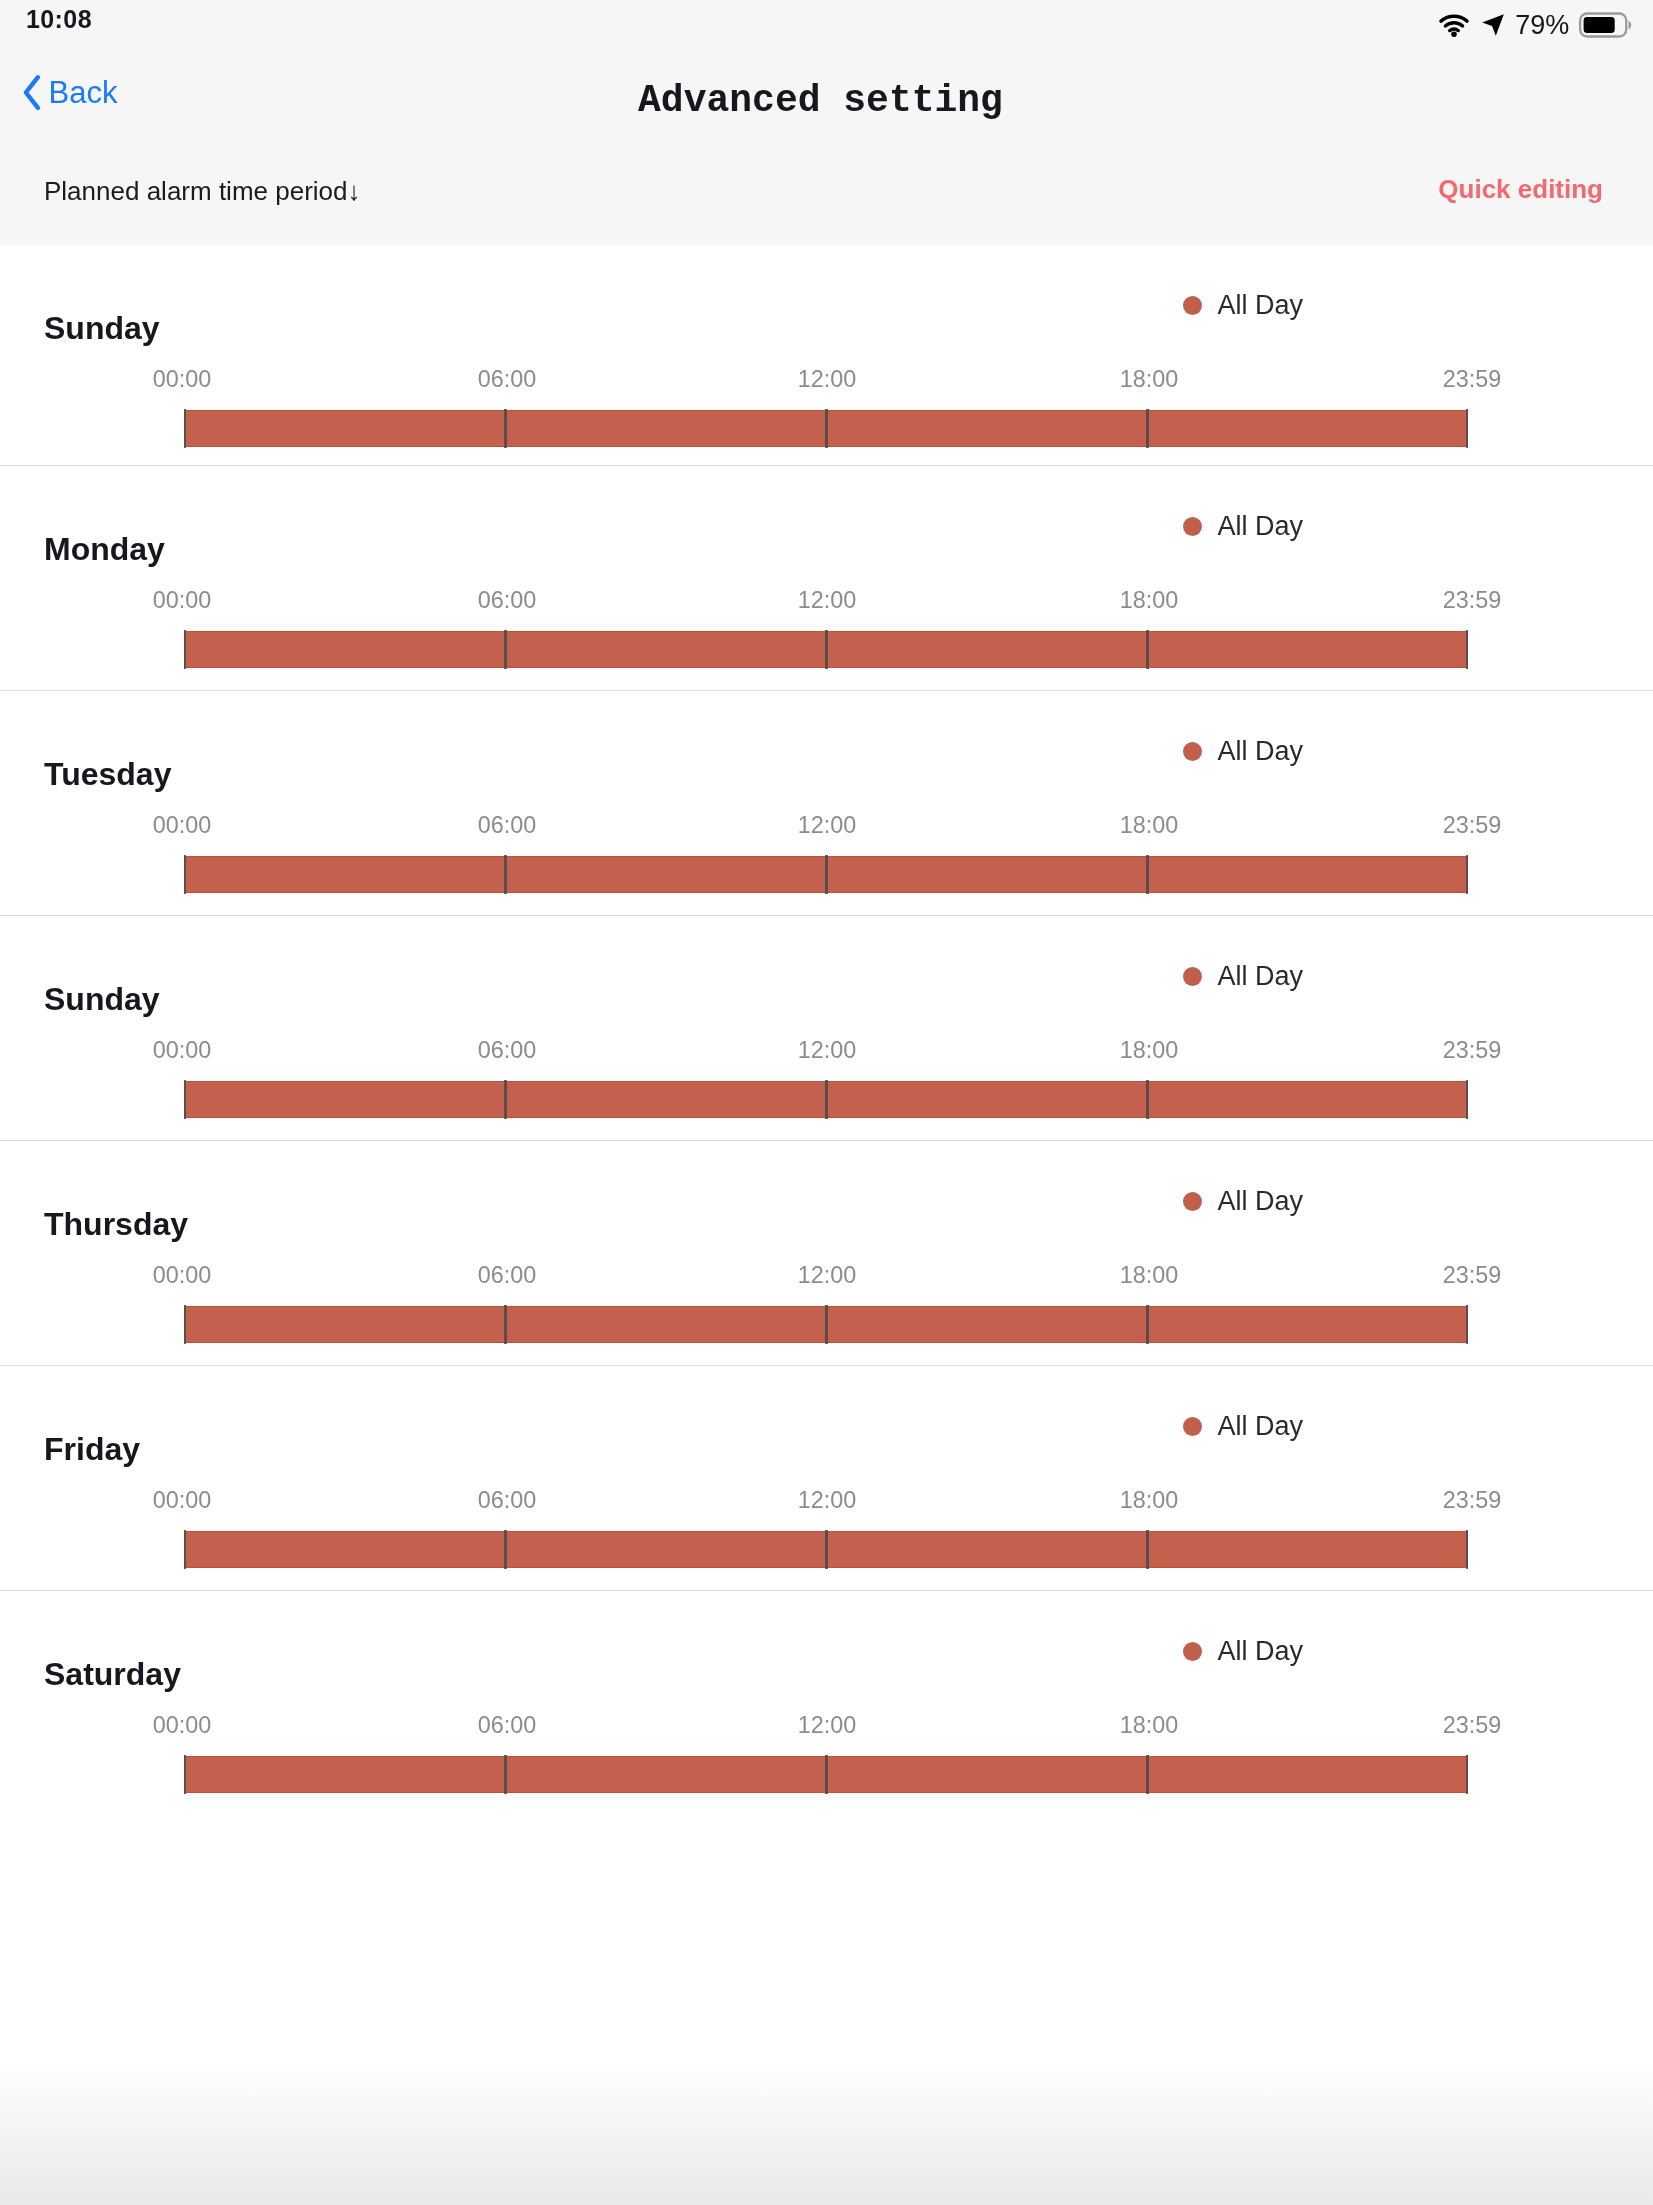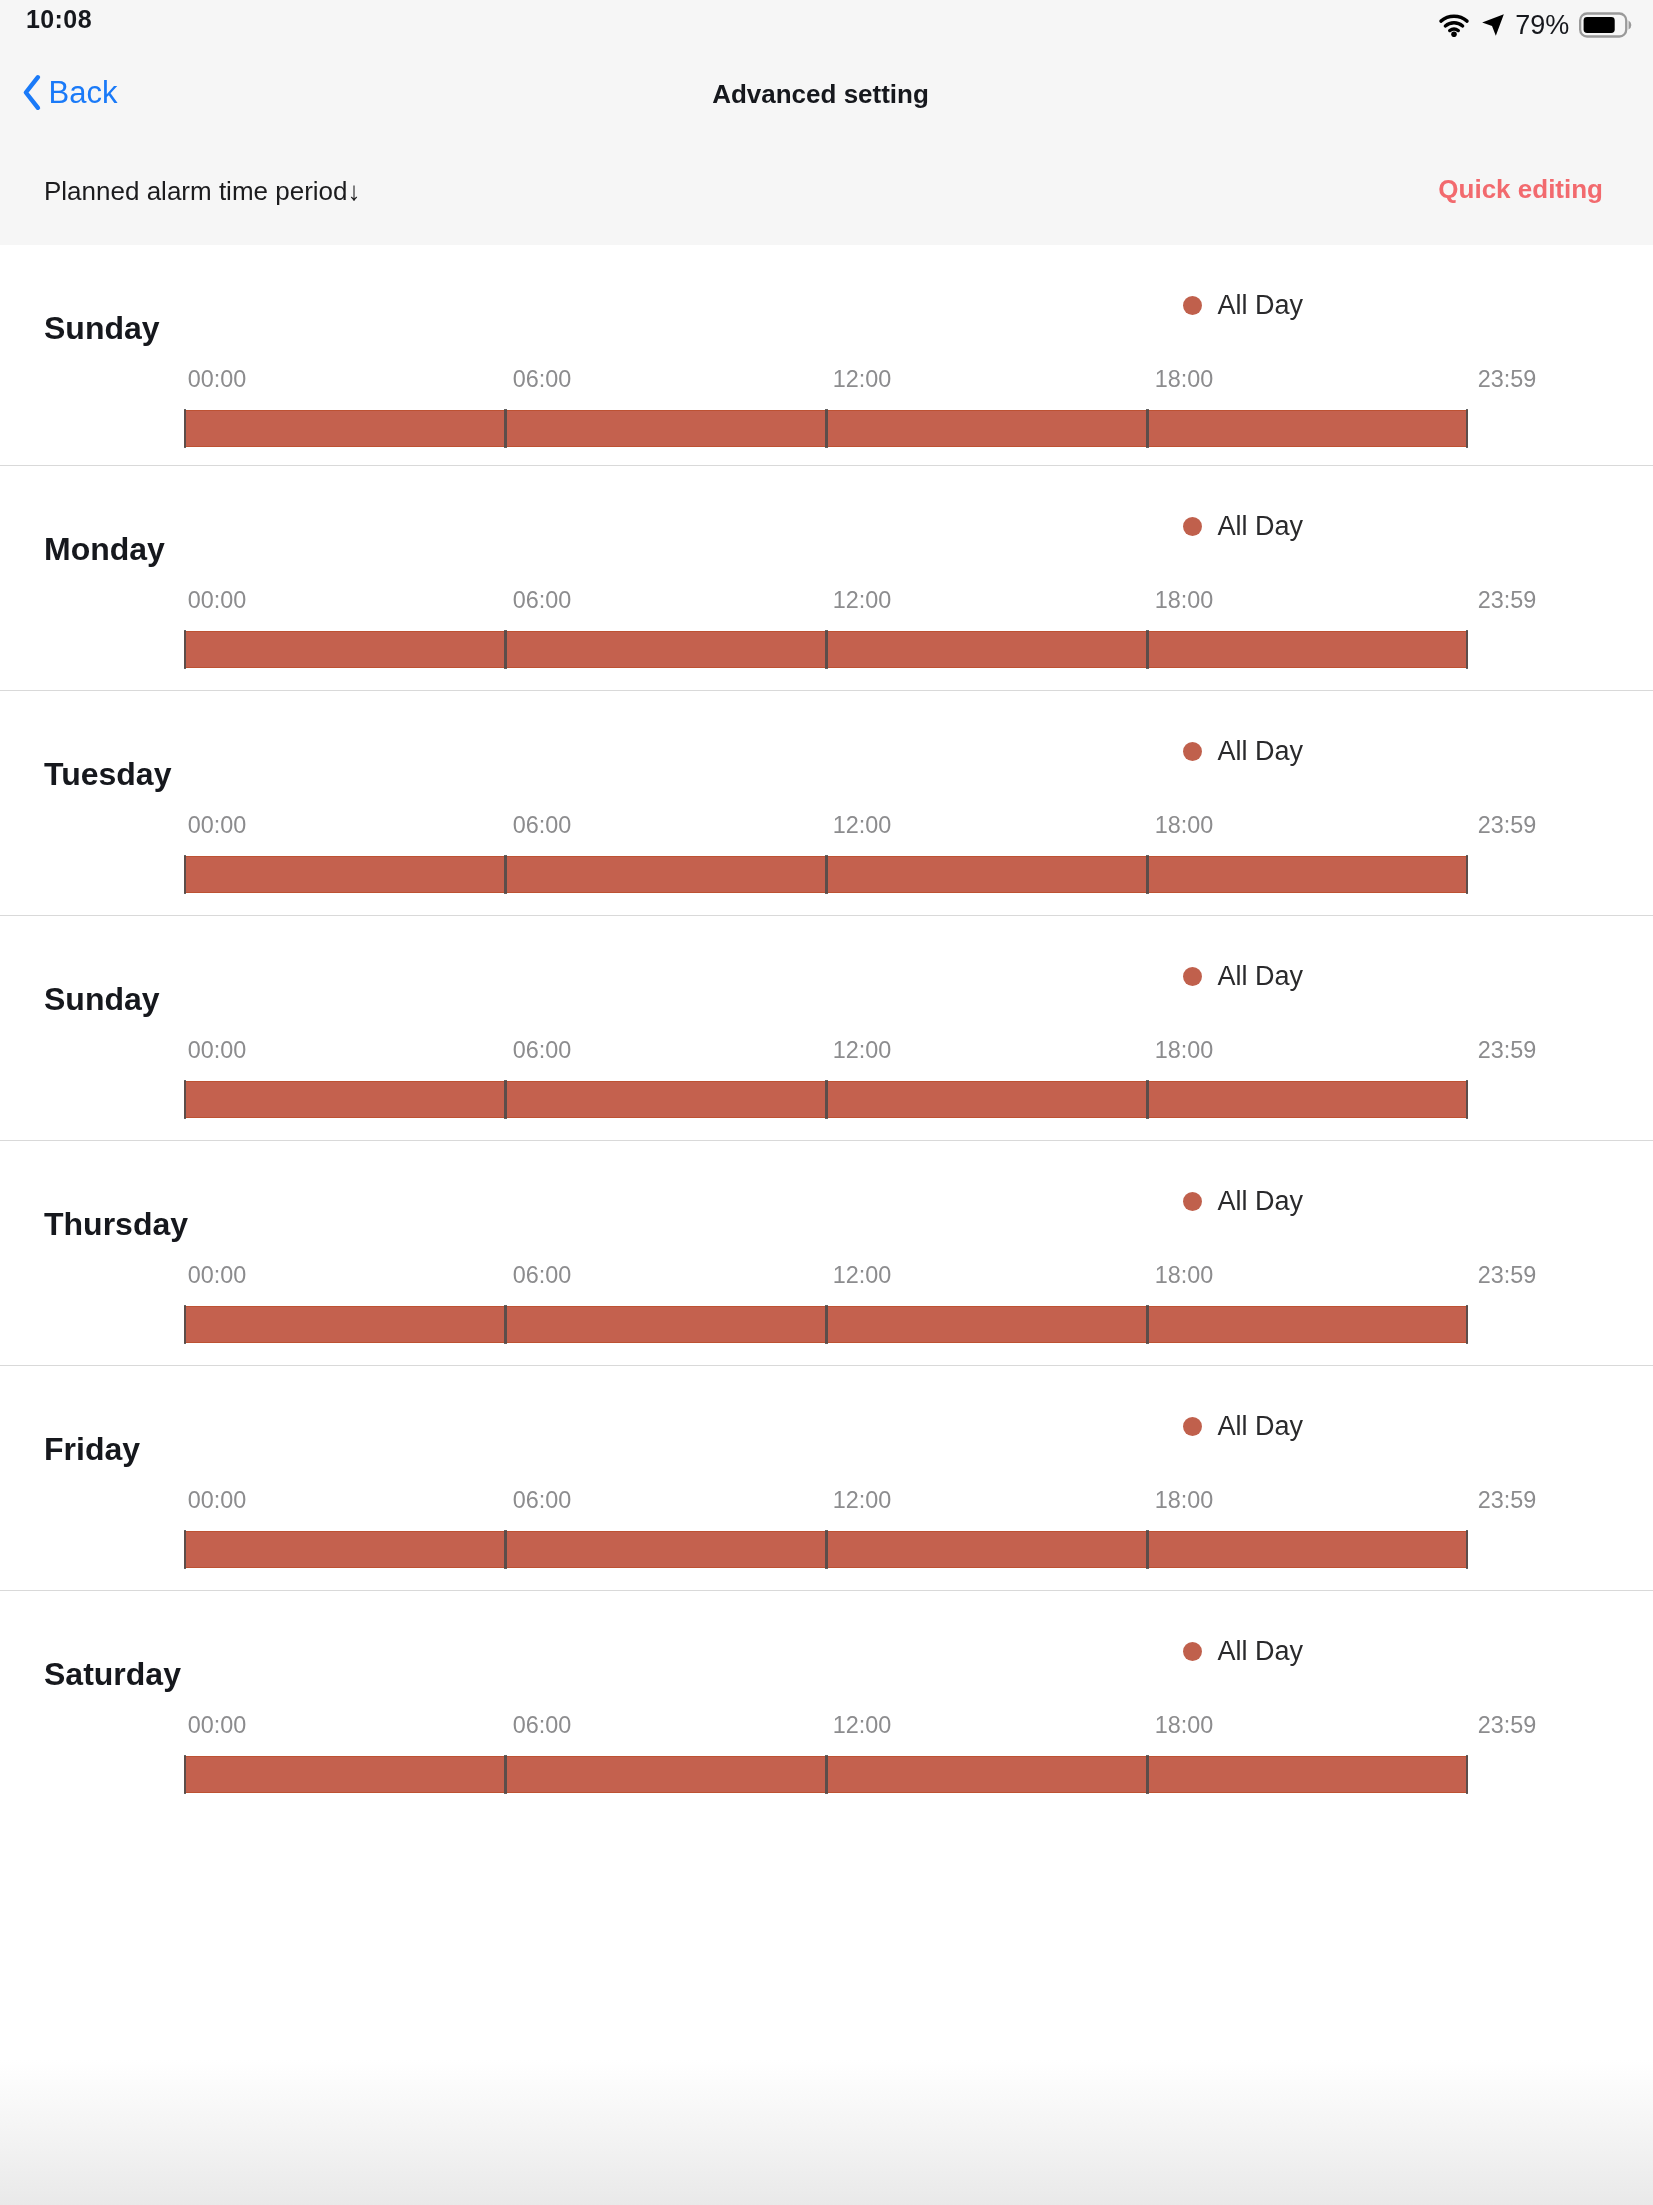--- a/index.html
+++ b/index.html
@@ -25,40 +25,40 @@
   
   .header{position:relative;height:245px;background:var(--header-bg);}
   .status-time{position:absolute;left:26px;top:4.8px;font-size:25px;font-weight:600;letter-spacing:0.4px;}
   .status-right{position:absolute;right:21px;top:9.7px;display:flex;align-items:center;gap:9.7px;}
   .status-right svg{display:block;}
   .battery-pct{font-size:27px;font-weight:400;}
 
   .back-button{position:absolute;left:21px;top:74px;display:flex;align-items:center;gap:6.5px;
     color:var(--link-blue);font-size:31px;cursor:pointer;}
   .back-button svg{display:block;}
-  .nav-title{position:absolute;left:0;right:12px;top:79px;text-align:center;font-size:26px;font-weight:700;}
+  .nav-title{position:absolute;left:0;right:12px;top:79px;text-align:center;font-size:38px;font-weight:700;font-family:Liberation Mono, monospace;}
 
   .sub-left{position:absolute;left:44px;top:176px;font-size:26px;color:#1c1c1e;cursor:pointer;}
   .sub-right{position:absolute;right:50px;top:174px;font-size:26px;font-weight:700;color:var(--accent);cursor:pointer;}
 
   
   .day-list{background:#ffffff;}
   .day-row{position:relative;height:224px;border-bottom:1.6px solid var(--sep);}
   .day-row:first-child{height:220px;}
   .day-row:last-child{border-bottom:none;}
 
   .day-name{position:absolute;left:44px;top:37px;font-size:32px;font-weight:700;color:#16181d;margin-top:28px;}
 
   .allday{position:absolute;left:1183px;top:45px;display:flex;align-items:center;gap:15px;}
   .allday-dot{width:19.4px;height:19.4px;border-radius:50%;background:var(--dot);}
   .allday-label{font-size:27px;color:#2a2a2c;}
 
   .timeline{position:absolute;left:0;right:0;top:0;height:100%;}
   .tick-label{position:absolute;top:121px;transform:translateX(-50%);
-    font-size:23.4px;color:var(--time-gray);white-space:nowrap;margin-left:35px;}
+    font-size:23.4px;color:var(--time-gray);white-space:nowrap;}
   .tl-0{left:182px;} .tl-1{left:507px;} .tl-2{left:827px;} .tl-3{left:1149px;} .tl-4{left:1472px;}
 
   .bar{position:absolute;left:184px;top:165px;width:1284px;height:37px;
     background:var(--bar-fill);
     border-top:1.6px solid var(--bar-border);
     border-bottom:1.6px solid var(--bar-border);
     box-sizing:border-box;cursor:pointer;}
   .bar-tick{position:absolute;top:-1.6px;bottom:-1.6px;width:2.4px;background:var(--tick);opacity:.85;}
   .bt-start{left:0;}
   .bt-25{left:calc(25% - 0.8px);}

